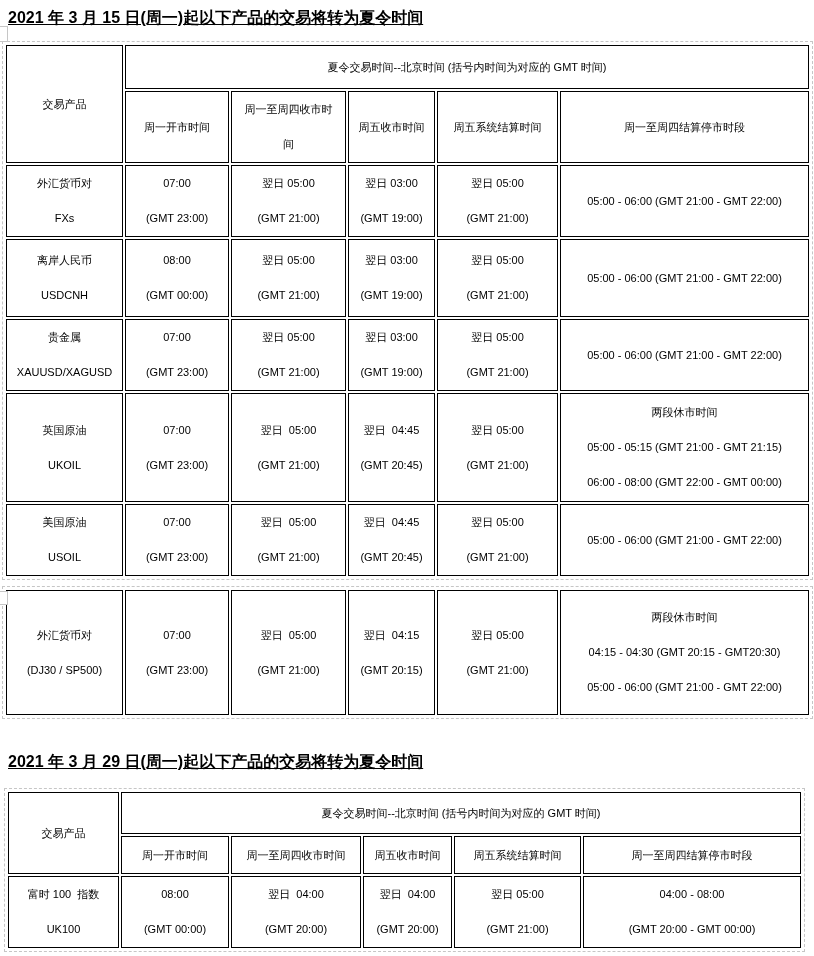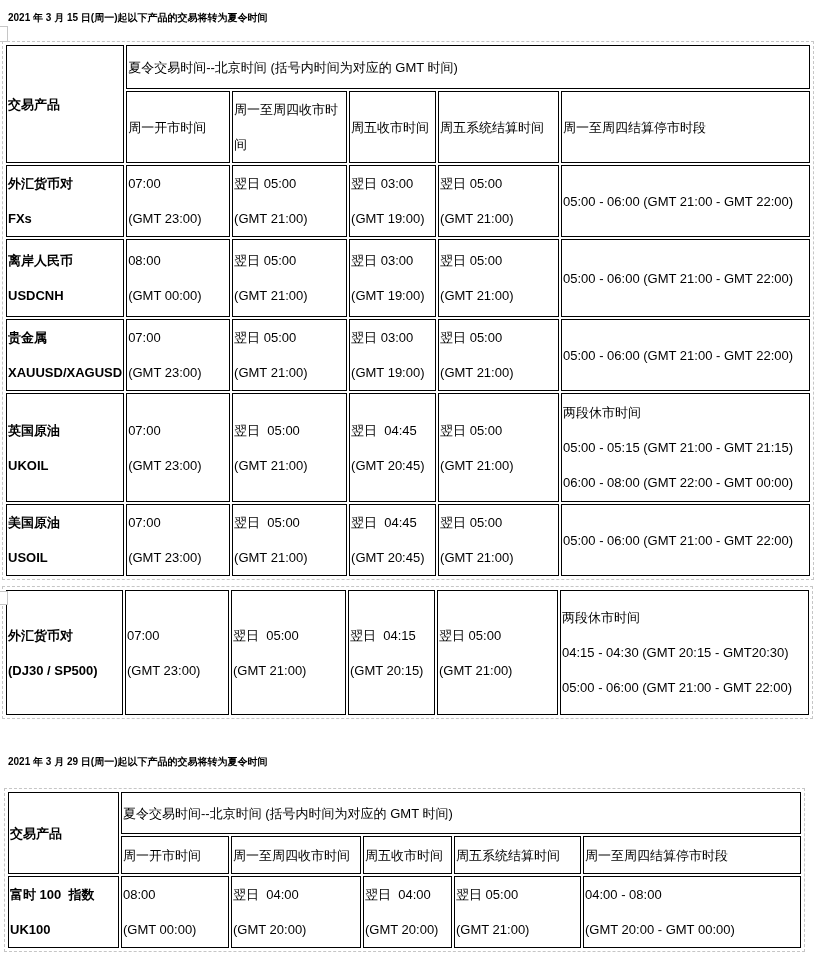--- a/index.html
+++ b/index.html
@@ -5,22 +5,23 @@
   html, body {
     margin: 0; padding: 0;
     width: 814px; height: 956px;
     background: #ffffff;
     color: #000000;
     font-family: "Liberation Sans", "DejaVu Sans", sans-serif;
     overflow: hidden;
     position: relative;
   }
   .doc-title {
-    font-size: 10px;
+    font-size: 16px;
     font-weight: bold;
+    text-decoration: underline;
     line-height: 20px;
     margin: 0;
   }
   #title-1 { margin: 8px 0 0 8px; }
   #title-2 { margin: 33px 0 16px 8px; }
 
   .tbl-wrap {
     display: table;
     border: 1px dashed #c6c6c6;
     padding: 1px;
@@ -31,29 +32,29 @@
   #mount-1-0 { margin: 6px 0 0 4px; }
 
   table.doc-table {
     border-collapse: separate;
     border-spacing: 2px;
     table-layout: fixed;
   }
   td.cell {
     border: 1px solid #000000;
     vertical-align: middle;
-    text-align: left;
+    text-align: center;
     padding: 0 1px;
-    font-size: 13px;
+    font-size: 11px;
     line-height: 35px;
     overflow: hidden;
     margin-left: 28px;
   }
   .line { white-space: pre-wrap; }
-  .product-cell { font-weight: bold; }
+  .product-cell { font-weight: normal; }
   .product-cell .line { white-space: pre; }
 
   
   #mount-0-0 col:nth-child(1), #mount-0-1 col:nth-child(1) { width: 117px; }
   #mount-0-0 col:nth-child(2), #mount-0-1 col:nth-child(2) { width: 104px; }
   #mount-0-0 col:nth-child(3), #mount-0-1 col:nth-child(3) { width: 115px; }
   #mount-0-0 col:nth-child(4), #mount-0-1 col:nth-child(4) { width: 87px;  }
   #mount-0-0 col:nth-child(5), #mount-0-1 col:nth-child(5) { width: 121px; }
   #mount-0-0 col:nth-child(6), #mount-0-1 col:nth-child(6) { width: 249px; }
   

